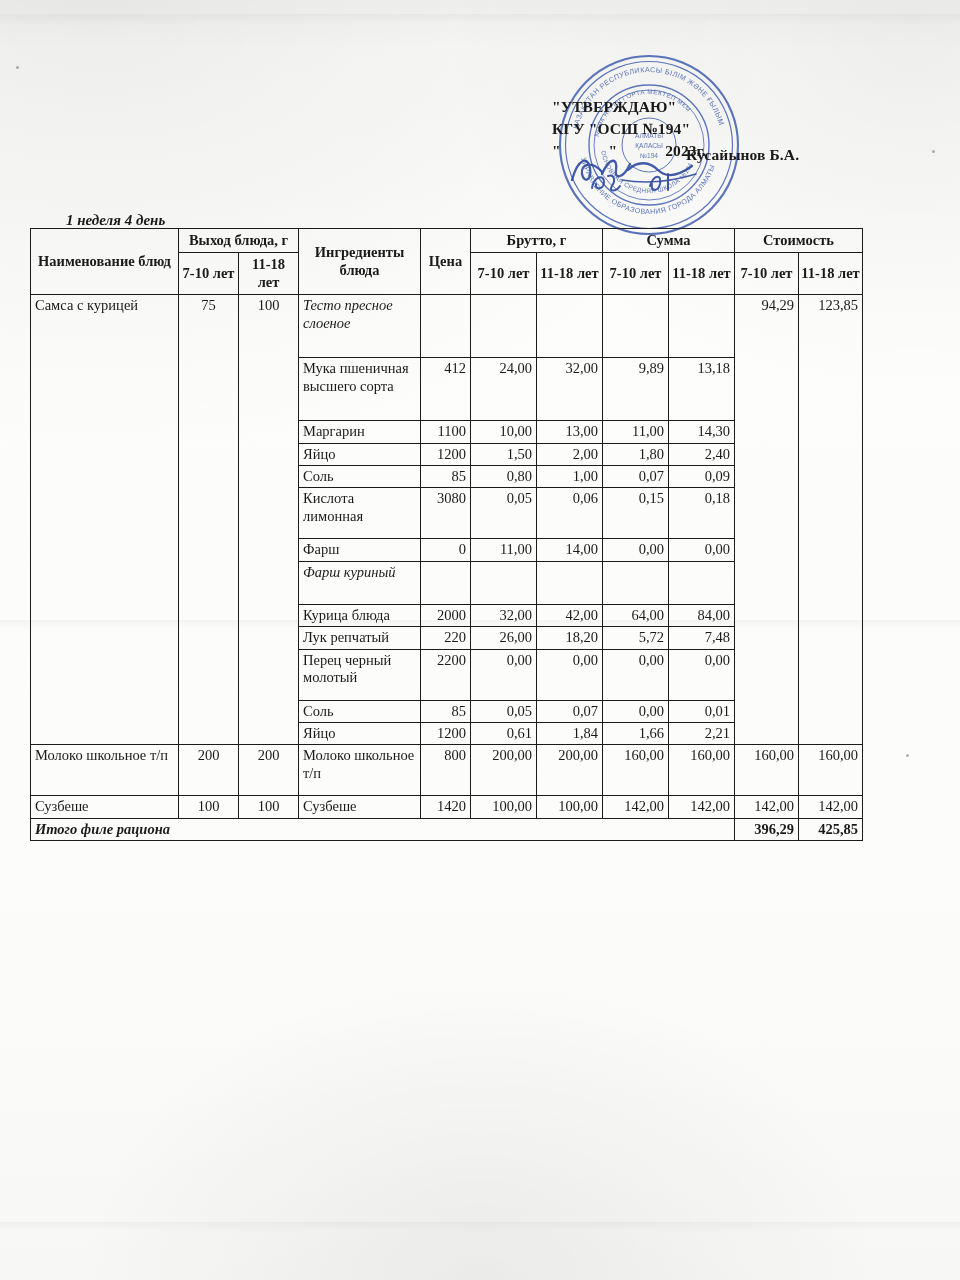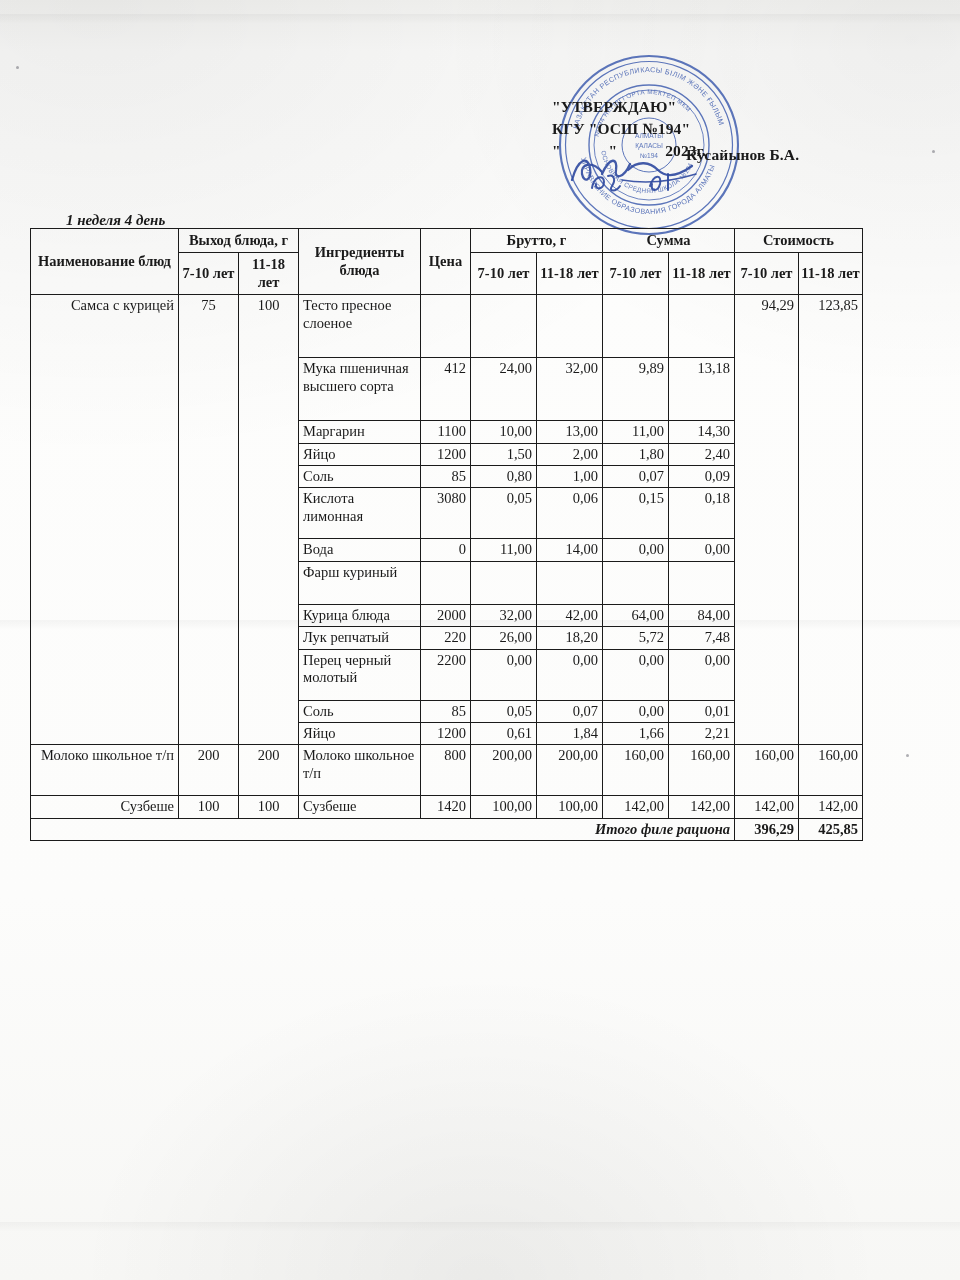--- a/index.html
+++ b/index.html
@@ -131,28 +131,29 @@
     vertical-align: top;
     line-height: 1.2;
   }
   table.menu th {
     text-align: center;
     font-weight: bold;
     vertical-align: middle;
     padding: 3px 2px;
   }
   td.name {
-    text-align: right;
+    text-align: left;
     padding-left: 6px;
   }
   td.ing {
     text-align: left;
     padding-left: 6px;
   }
   td.ing.group {
+    font-style: italic;
     margin-top: 42px;
   }
   td.num {
     text-align: right;
     padding-right: 6px;
   }
   td.ctr {
     text-align: center;
   }
   .total-row td {
@@ -347,21 +348,21 @@
         <tr>
           <td class="ing tall-1">Кислота лимонная</td>
           <td class="num vmid">3080</td>
           <td class="num vmid">0,05</td>
           <td class="num vmid">0,06</td>
           <td class="num vmid">0,15</td>
           <td class="num vmid">0,18</td>
         </tr>
 
         <tr>
-          <td class="ing">Вода</td>
+          <td class="ing">Фарш</td>
           <td class="num">0</td>
           <td class="num">11,00</td>
           <td class="num">14,00</td>
           <td class="num">0,00</td>
           <td class="num">0,00</td>
         </tr>
 
         <tr>
           <td class="ing group tall-3">Фарш куриный</td>
           <td class="num"></td>

